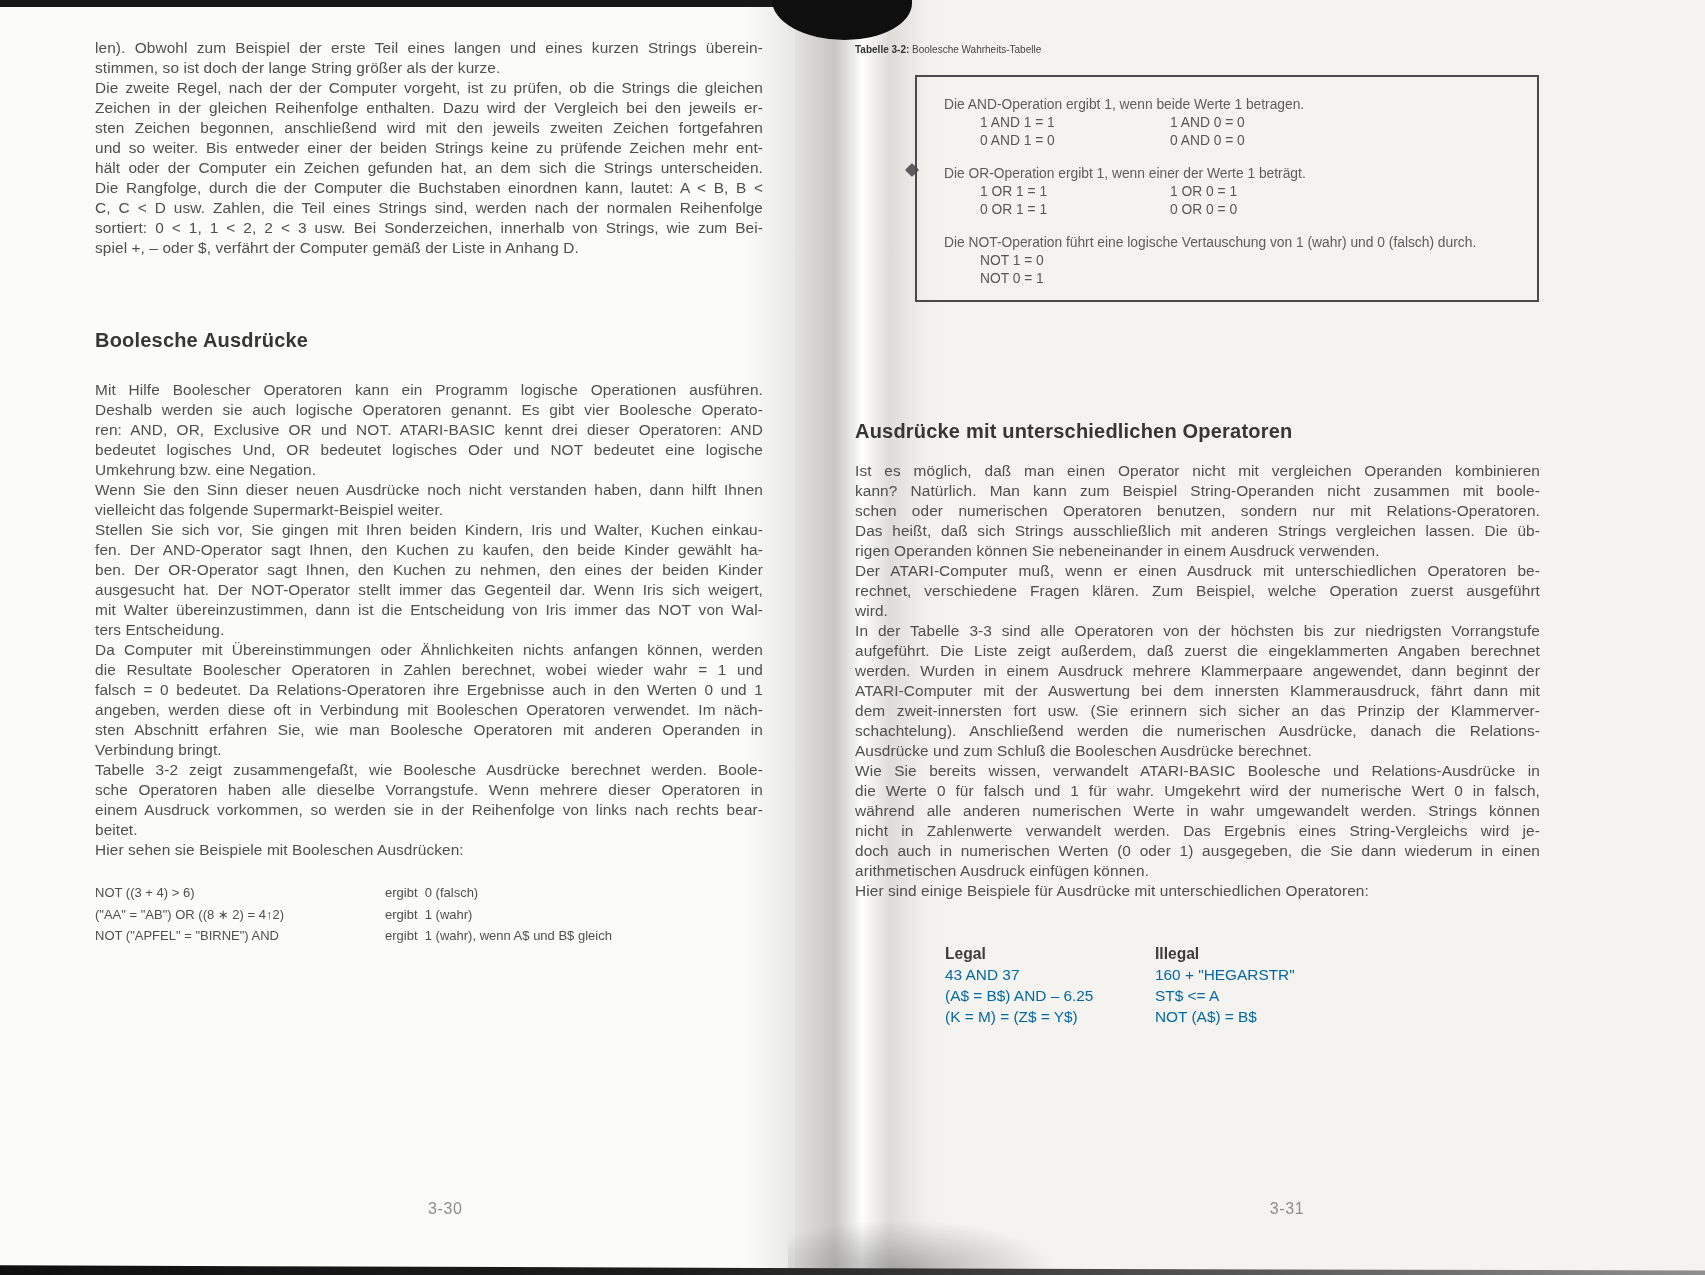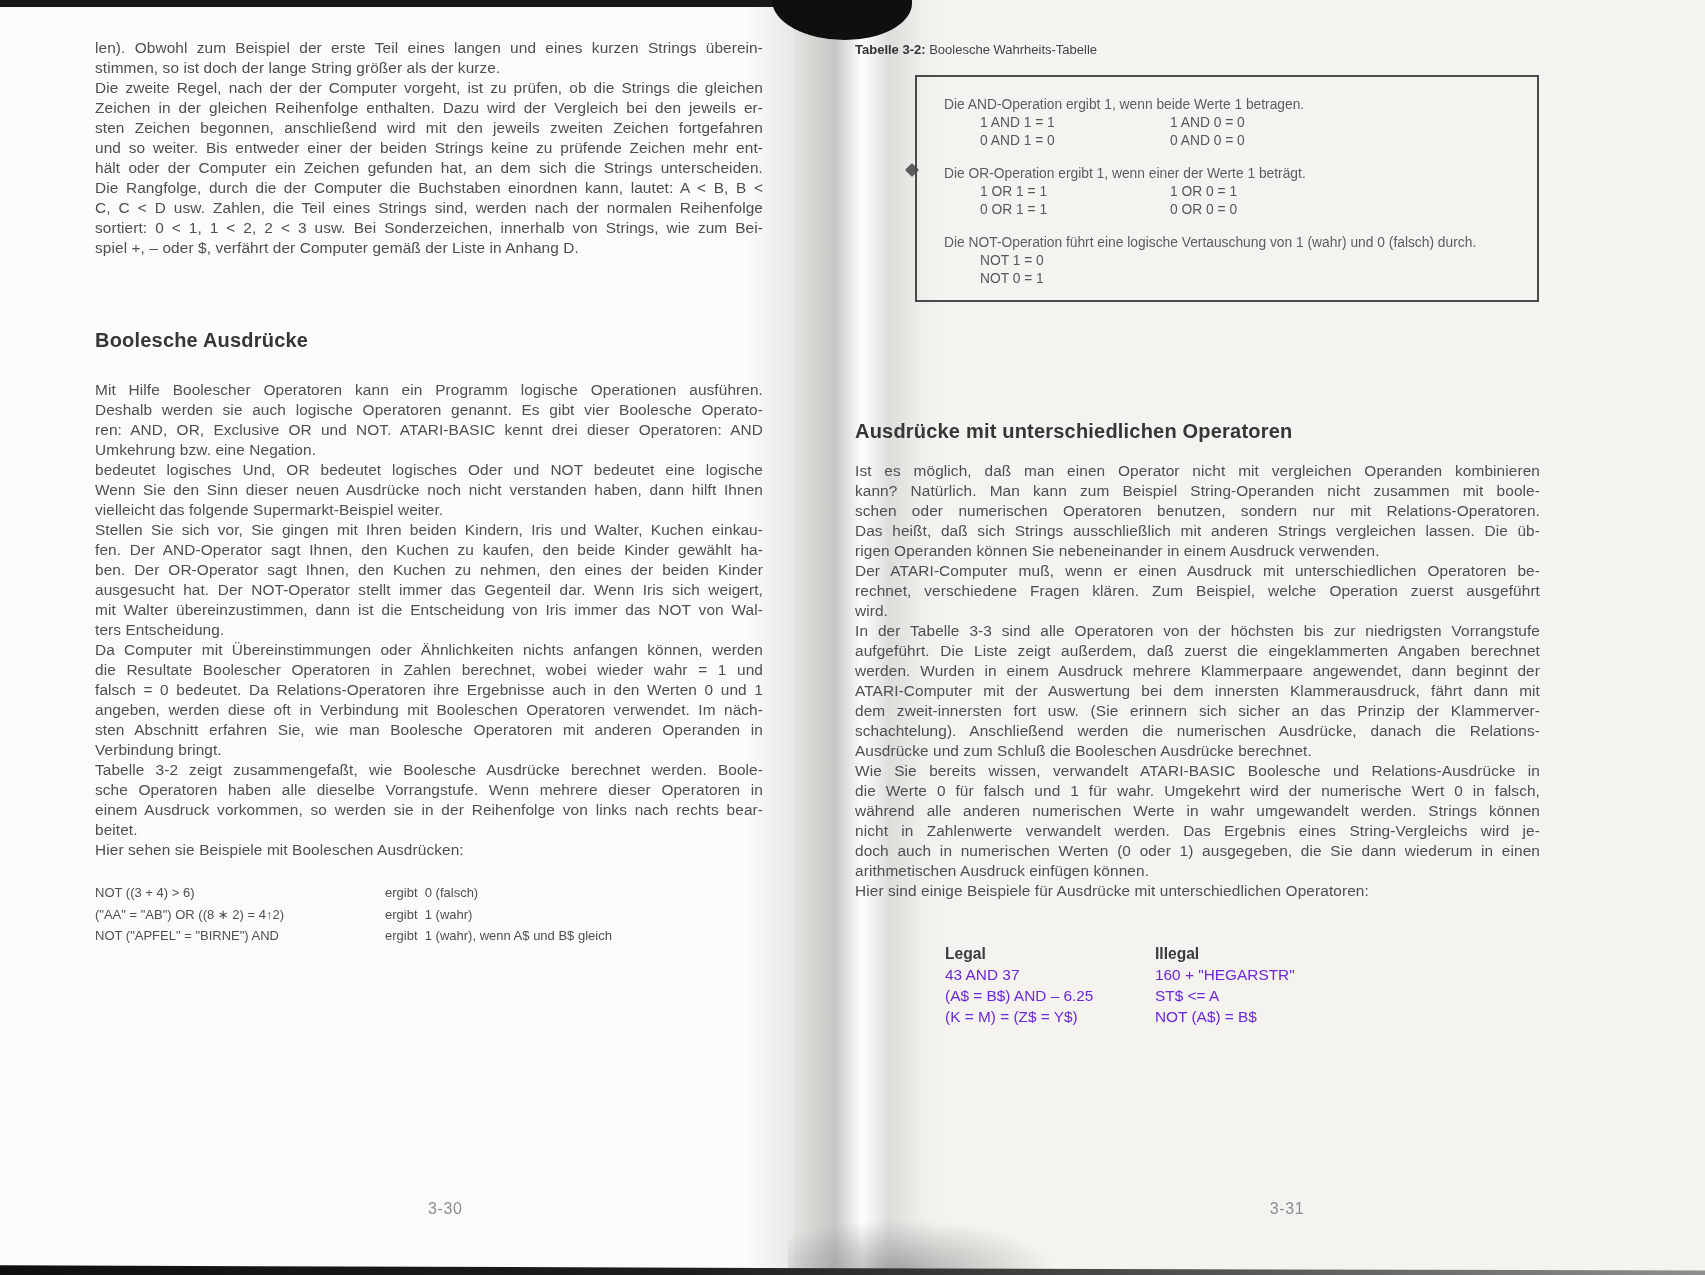--- a/index.html
+++ b/index.html
@@ -53,38 +53,38 @@
   .right-heading { margin-top:117px; }
   .right-body    { margin-top:18px; }
 
   
   .examples { margin-top:22px; }
   .ex-row { display:flex; line-height:21.5px; font-size:13px; color:#4f4f4f; }
   .ex-expr { width:290px; white-space:pre; }
   .ex-result { white-space:pre; }
 
   
-  .table-label { font-size:13px; line-height:19px; color:#444; }
+  .table-label { font-size:10px; line-height:19px; color:#444; }
   .table-label .bold { font-weight:bold; color:#333; }
   .truth-box {
     margin-top:16px; margin-left:60px; width:613px;
     border:2px solid #4a4a4a; padding:18px 0 12px 7px; background:transparent;
   }
   .tt-section { margin-bottom:14px; }
   .tt-section:last-child { margin-bottom:0; }
   .tt-caption { margin-left:20px; font-size:13.8px; line-height:19px; color:#5d5d5d; }
   .tt-row { margin-left:56px; display:flex; font-size:13.8px; line-height:18px; color:#575757; }
   .tt-c1 { width:190px; white-space:pre; }
   .tt-c2 { white-space:pre; }
 
   
   .legality { margin-top:42px; display:flex; margin-left:90px; }
   .legality .col1 { width:210px; }
   .legality .col-heading { font-weight:bold; color:#3c3c3c; font-size:15.6px; line-height:21px; }
-  .code-line { font-size:15.4px; line-height:21px; color:#6d28d9; white-space:pre; }
+  .code-line { font-size:15.4px; line-height:21px; color:#0369a1; white-space:pre; }
 
   .page-number { position:absolute; top:1200px; font-size:16px; color:#8d8d8d; letter-spacing:0.6px; }
   .page-number.left  { left:428px; width:70px; }
   .page-number.right { left:1252px; width:70px; text-align:center; }
 </style>
 </head>
 <body>
 
 <div class="canvas">
 
@@ -111,22 +111,22 @@
         <div class="tline">sortiert: 0 &lt; 1, 1 &lt; 2, 2 &lt; 3 usw. Bei Sonderzeichen, innerhalb von Strings, wie zum Bei-</div>
         <div class="tline end">spiel +, – oder $, verfährt der Computer gemäß der Liste in Anhang D.</div>
       </div>
 
     <div class="section-heading left-heading">Boolesche Ausdrücke</div>
 
     <div class="left-body">
         <div class="tline">Mit Hilfe Boolescher Operatoren kann ein Programm logische Operationen ausführen.</div>
         <div class="tline">Deshalb werden sie auch logische Operatoren genannt. Es gibt vier Boolesche Operato-</div>
         <div class="tline">ren: AND, OR, Exclusive OR und NOT. ATARI-BASIC kennt drei dieser Operatoren: AND</div>
+        <div class="tline">bedeutet logisches Und, OR bedeutet logisches Oder und NOT bedeutet eine logische</div>
         <div class="tline end">Umkehrung bzw. eine Negation.</div>
-        <div class="tline">bedeutet logisches Und, OR bedeutet logisches Oder und NOT bedeutet eine logische</div>
         <div class="tline">Wenn Sie den Sinn dieser neuen Ausdrücke noch nicht verstanden haben, dann hilft Ihnen</div>
         <div class="tline end">vielleicht das folgende Supermarkt-Beispiel weiter.</div>
         <div class="tline">Stellen Sie sich vor, Sie gingen mit Ihren beiden Kindern, Iris und Walter, Kuchen einkau-</div>
         <div class="tline">fen. Der AND-Operator sagt Ihnen, den Kuchen zu kaufen, den beide Kinder gewählt ha-</div>
         <div class="tline">ben. Der OR-Operator sagt Ihnen, den Kuchen zu nehmen, den eines der beiden Kinder</div>
         <div class="tline">ausgesucht hat. Der NOT-Operator stellt immer das Gegenteil dar. Wenn Iris sich weigert,</div>
         <div class="tline">mit Walter übereinzustimmen, dann ist die Entscheidung von Iris immer das NOT von Wal-</div>
         <div class="tline end">ters Entscheidung.</div>
         <div class="tline">Da Computer mit Übereinstimmungen oder Ähnlichkeiten nichts anfangen können, werden</div>
         <div class="tline">die Resultate Boolescher Operatoren in Zahlen berechnet, wobei wieder wahr = 1 und</div>

